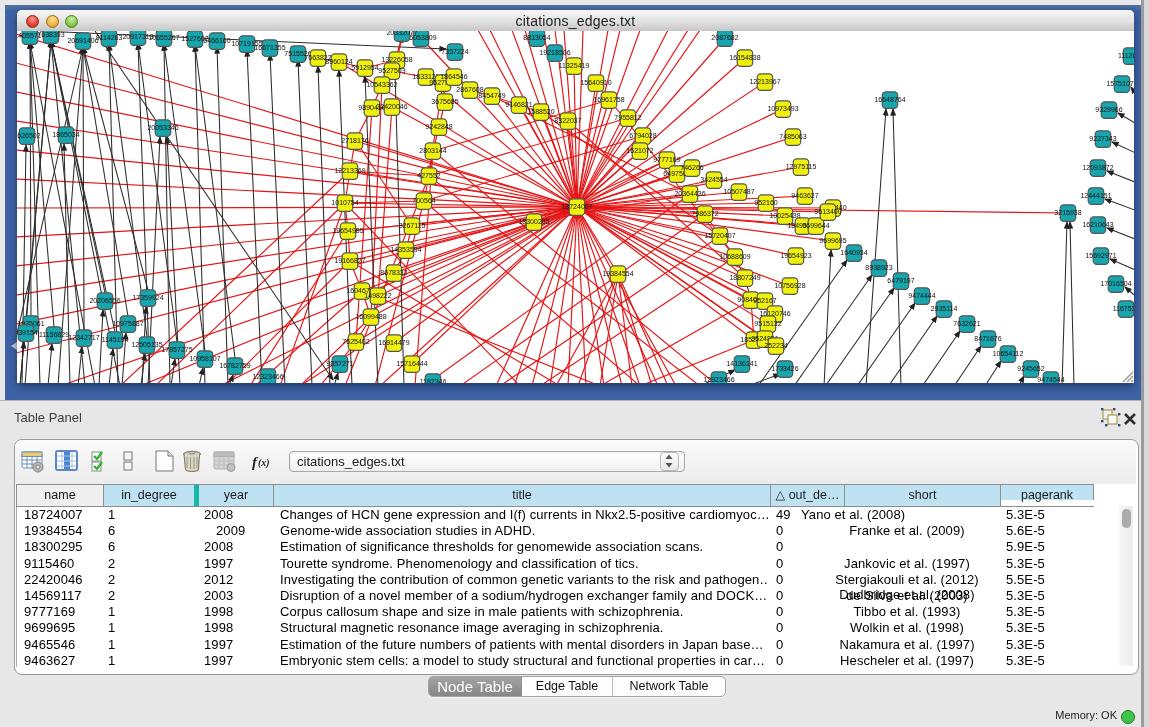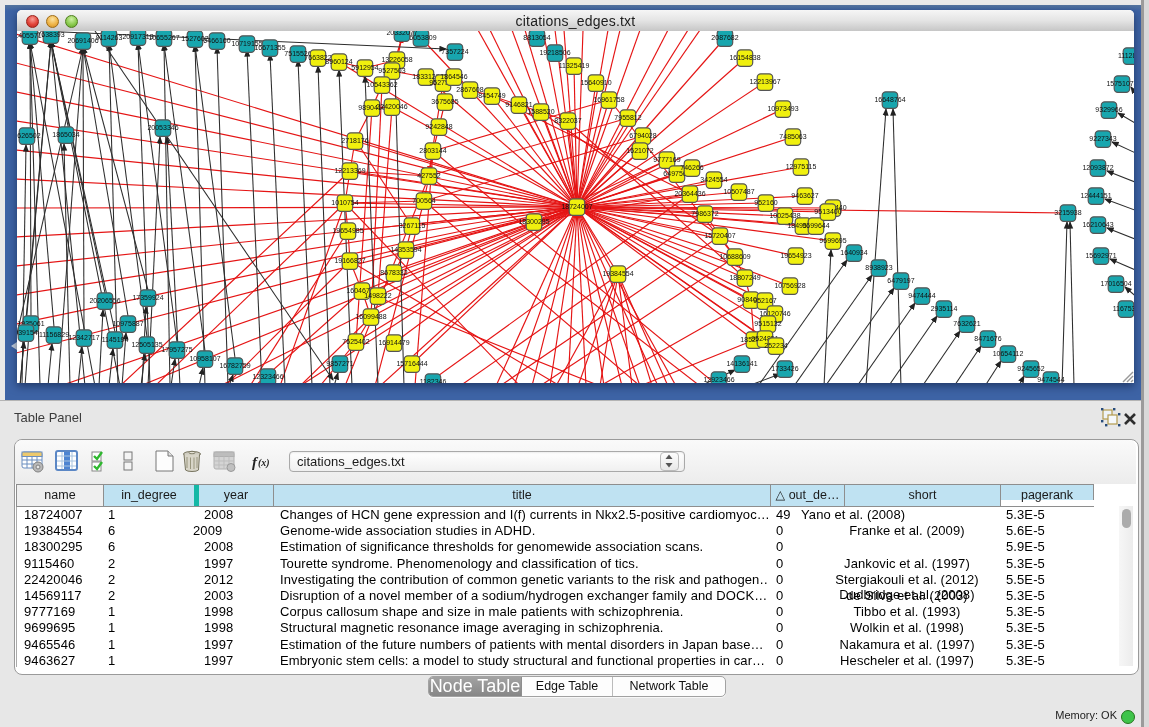--- a/index.html
+++ b/index.html
@@ -659,21 +659,21 @@
 <div class="abs" style="left:16px;top:507px;width:1077px;height:160px;font-size:13px;letter-spacing:0.1px;color:#000;border-left:1px solid #aaa;">
     <div style="position:absolute;top:0.0px;left:7px;">18724007</div>
     <div style="position:absolute;top:0.0px;left:91px;">1</div>
     <div style="position:absolute;top:0.0px;left:187px;">2008</div>
     <div style="position:absolute;top:0.0px;left:263px;width:489px;overflow:hidden;white-space:nowrap;">Changes of HCN gene expression and I(f) currents in Nkx2.5-positive cardiomyoc…</div>
     <div style="position:absolute;top:0.0px;left:759px;">49</div>
     <div style="position:absolute;top:0.0px;left:784px;width:156px;text-align:left;">Yano et al. (2008)</div>
     <div style="position:absolute;top:0.0px;left:989px;">5.3E-5</div>
     <div style="position:absolute;top:16.2px;left:7px;">19384554</div>
     <div style="position:absolute;top:16.2px;left:91px;">6</div>
-    <div style="position:absolute;top:16.2px;left:176px;">2009</div>
+    <div style="position:absolute;top:16.2px;left:199px;">2009</div>
     <div style="position:absolute;top:16.2px;left:263px;width:489px;overflow:hidden;white-space:nowrap;">Genome-wide association studies in ADHD.</div>
     <div style="position:absolute;top:16.2px;left:759px;">0</div>
     <div style="position:absolute;top:16.2px;left:812px;width:156px;text-align:center;">Franke et al. (2009)</div>
     <div style="position:absolute;top:16.2px;left:989px;">5.6E-5</div>
     <div style="position:absolute;top:32.4px;left:7px;">18300295</div>
     <div style="position:absolute;top:32.4px;left:91px;">6</div>
     <div style="position:absolute;top:32.4px;left:187px;">2008</div>
     <div style="position:absolute;top:32.4px;left:263px;width:489px;overflow:hidden;white-space:nowrap;">Estimation of significance thresholds for genomewide association scans.</div>
     <div style="position:absolute;top:32.4px;left:759px;">0</div>
     <div style="position:absolute;top:32.4px;left:812px;width:156px;text-align:center;margin-top:48px;">Dudbridge et al. (2008)</div>
@@ -728,18 +728,18 @@
     <div style="position:absolute;top:145.8px;left:812px;width:156px;text-align:center;">Hescheler et al. (1997)</div>
     <div style="position:absolute;top:145.8px;left:989px;">5.3E-5</div>
   </div>
 
 <div class="abs" style="left:1119px;top:506px;width:14px;height:160px;background:linear-gradient(90deg,#f6f6f6,#ececec);"></div>
 <div class="abs" style="left:1122px;top:509px;width:9px;height:19px;border-radius:5px;background:#ababab;"></div>
 
 <div class="abs" style="left:428px;top:676px;width:296px;height:19px;border:1px solid #a2a2a2;border-radius:5px;
   background:#fdfdfd;overflow:hidden;box-shadow:0 1px 0 rgba(255,255,255,.7);">
  <div class="abs" style="left:0;top:0;width:92px;height:19px;background:linear-gradient(180deg,#a3a3a3,#868686);
-   color:#fff;text-align:center;line-height:19px;font-size:18px;border-right:1px solid #8e8e8e;">Node Table</div>
+   color:#fff;text-align:center;line-height:19px;font-size:15px;border-right:1px solid #8e8e8e;">Node Table</div>
  <div class="abs" style="left:93px;top:0;width:90px;height:19px;text-align:center;line-height:19px;font-size:12.5px;color:#111;border-right:1px solid #bbb;">Edge Table</div>
  <div class="abs" style="left:184px;top:0;width:112px;height:19px;text-align:center;line-height:19px;font-size:12.5px;color:#111;">Network Table</div>
 </div>
 
 <div class="abs" style="left:1020px;top:709px;width:97px;text-align:right;font-size:11px;color:#222;">Memory: OK</div>
 <div class="abs" style="left:1121px;top:710px;width:12px;height:12px;border-radius:50%;background:#3fc44a;border:1px solid #26741e;"></div>
 </body></html>

